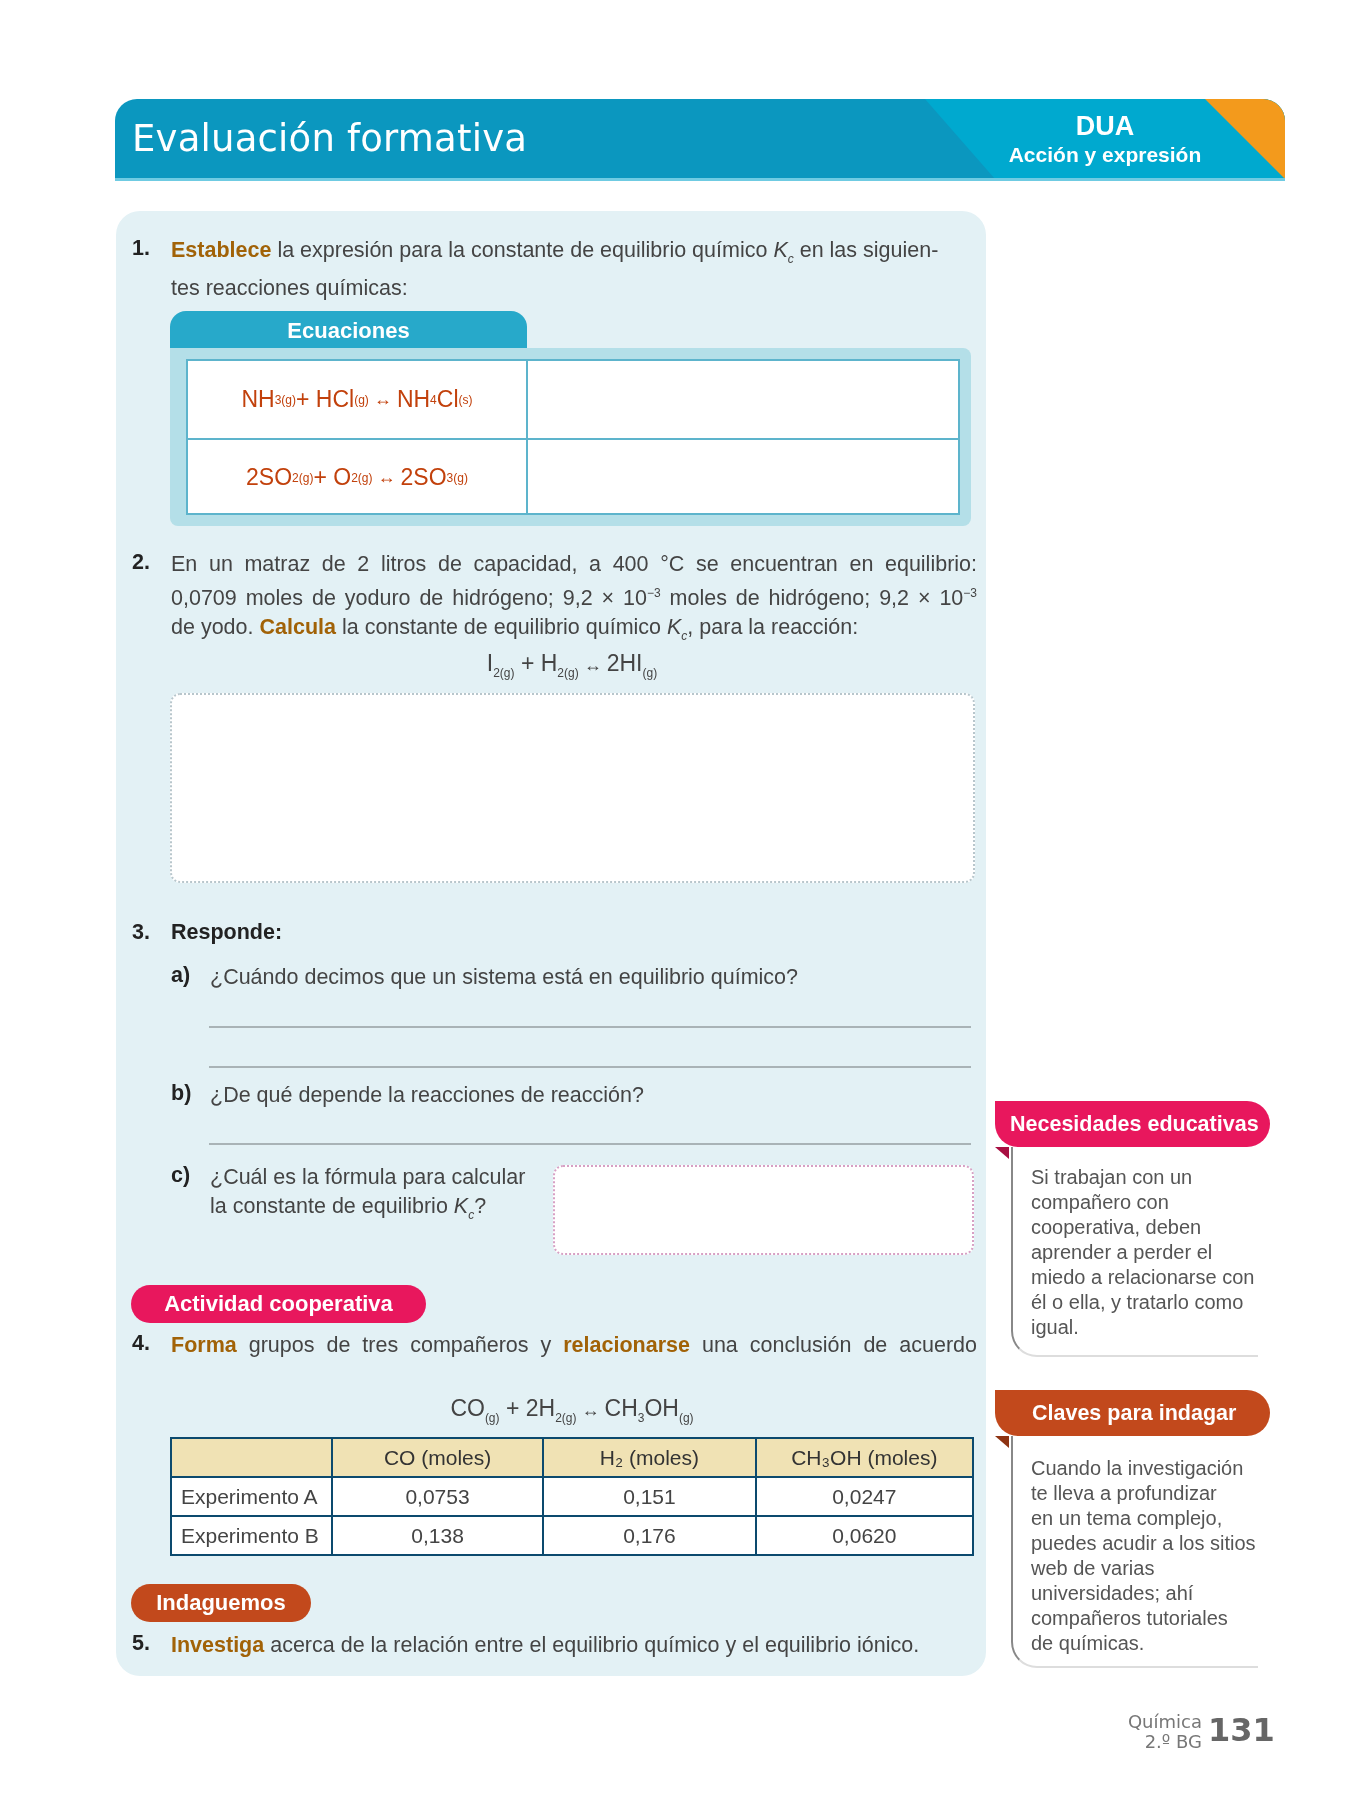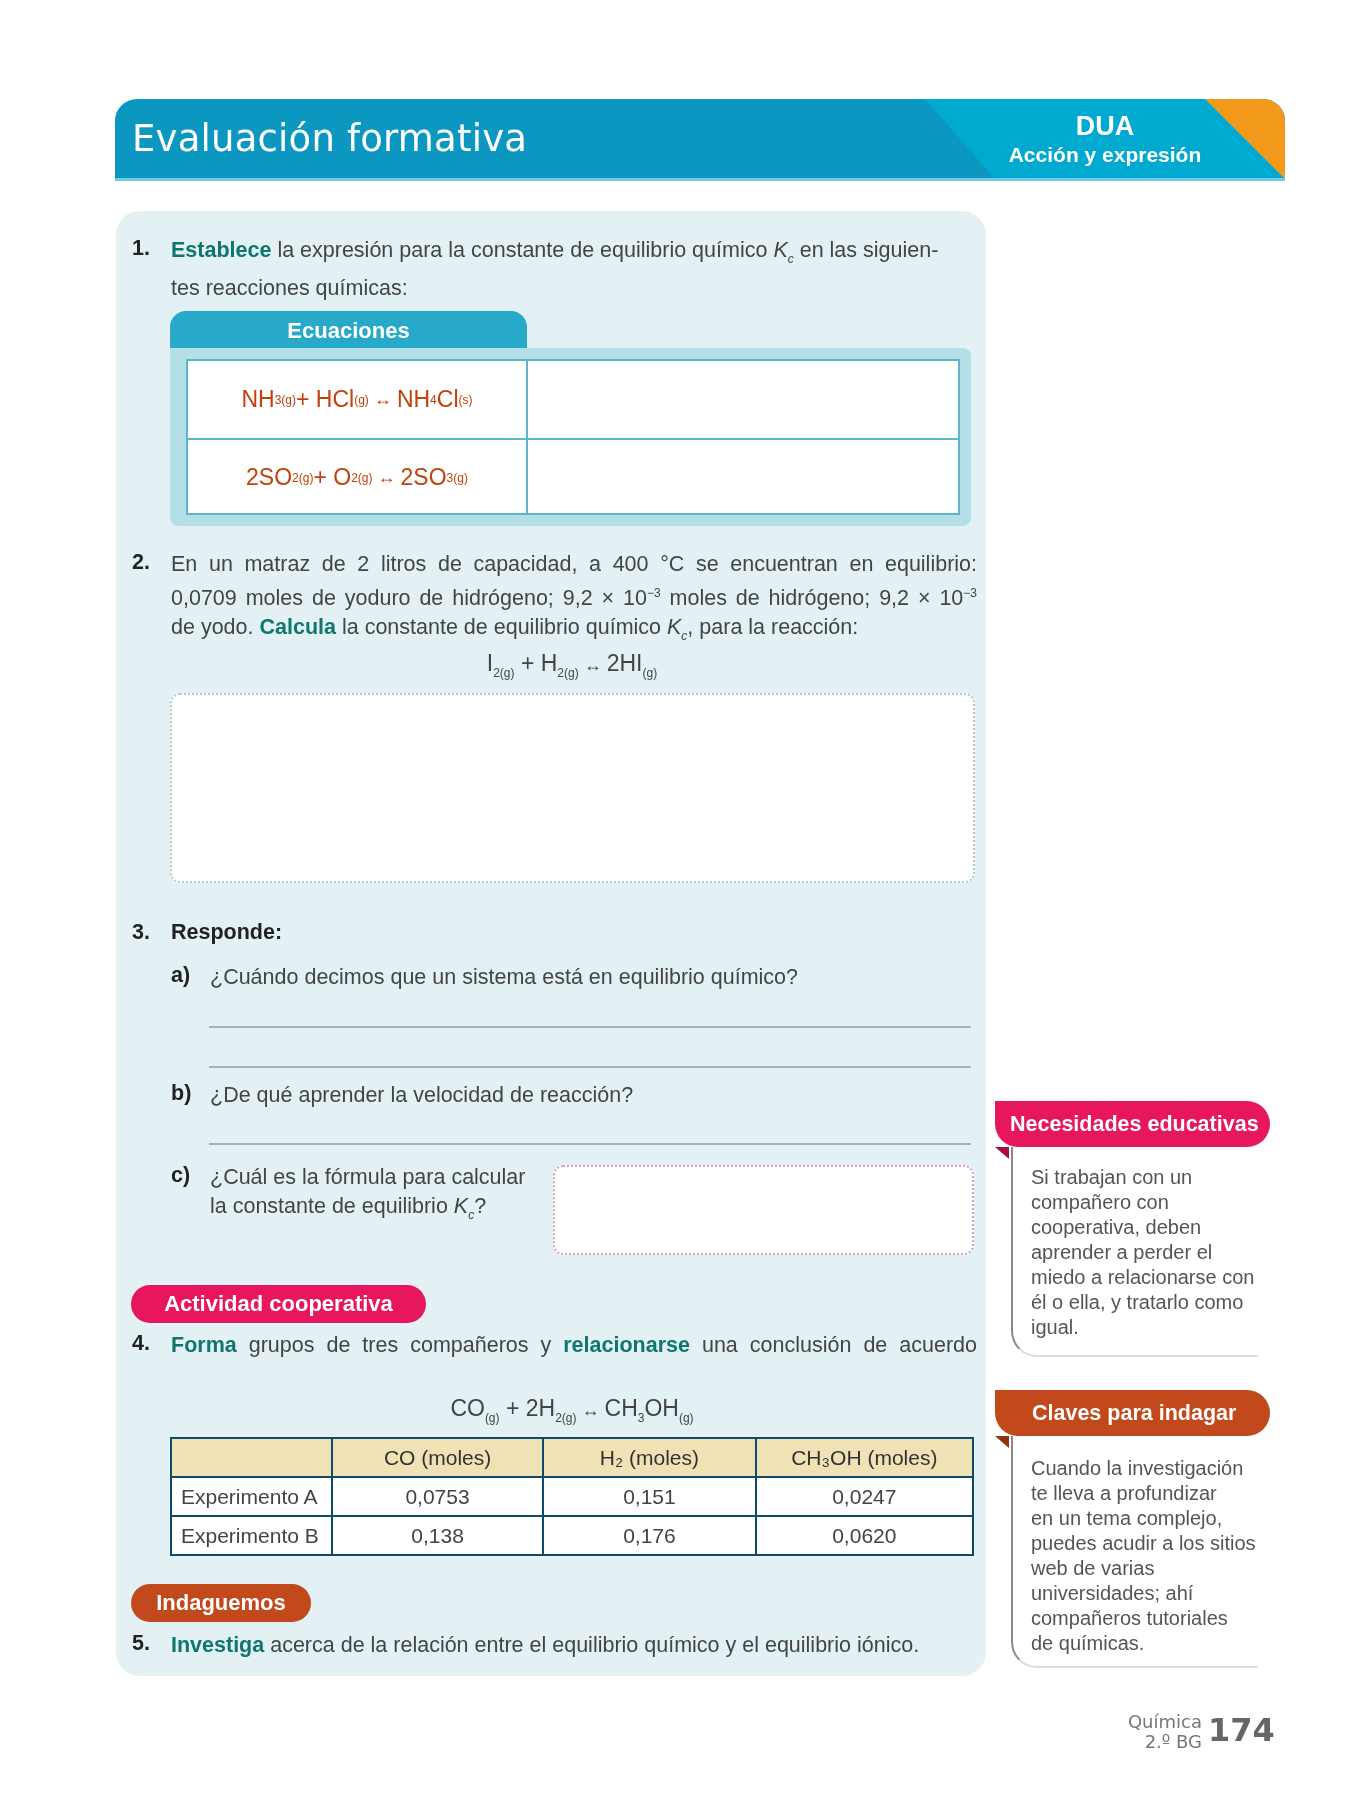--- a/index.html
+++ b/index.html
@@ -20,21 +20,21 @@
                color:#fff; font-weight:bold; font-size:27px; }
   .dua-sub { position:absolute; left:880px; width:220px; top:44px; text-align:center;
              color:#fff; font-weight:bold; font-size:21px; }
   .header-line { left:115px; top:178px; width:1170px; height:3px; background:#6fcbe2; }
 
   
   .panel { left:116px; top:211px; width:870px; height:1465px; background:#e3f1f5;
            border-radius:24px; }
   .q { position:absolute; font-size:21.5px; line-height:29px; color:#444; }
   .qnum { position:absolute; font-weight:bold; color:#222; font-size:21.5px; }
-  b.k { color:#0f766e; }
+  b.k { color:#a16207; }
   sub { font-size:12px; vertical-align:-6px; }
   sup { font-size:12px; vertical-align:8px; }
   i { font-style:italic; }
 
   
   .eq-tab { left:170px; top:311px; width:357px; height:40px; background:#27a9ca;
             border-radius:16px 16px 0 0; color:#fff; font-weight:bold; font-size:22px;
             text-align:center; line-height:40px; }
   .eq-frame { left:170px; top:348px; width:801px; height:178px; background:#b4dfe8;
               border-radius:0 8px 8px 8px; }
@@ -140,21 +140,21 @@
 
 <div class="qnum" style="left:132px;top:920px;">3.</div>
 <div class="qnum" style="left:171px;top:920px;">Responde:</div>
 
 <div class="qnum" style="left:171px;top:963px;">a)</div>
 <div class="q" style="left:210px;top:963px;">¿Cuándo decimos que un sistema está en equilibrio químico?</div>
 <div class="answer-line" style="left:209px;top:1026px;width:762px;"></div>
 <div class="answer-line" style="left:209px;top:1066px;width:762px;"></div>
 
 <div class="qnum" style="left:171px;top:1081px;">b)</div>
-<div class="q" style="left:210px;top:1081px;">¿De qué aprender la velocidad de reacción?</div>
+<div class="q" style="left:210px;top:1081px;">¿De qué depende la reacciones de reacción?</div>
 <div class="answer-line" style="left:209px;top:1143px;width:762px;"></div>
 
 <div class="qnum" style="left:171px;top:1163px;">c)</div>
 <div class="q" style="left:210px;top:1163px;">
   <span>¿Cuál es la fórmula para calcular</span><br>
   <span>la constante de equilibrio </span><i>K</i><sub><i>c</i></sub><span>?</span>
 </div>
 <div class="abs dotted-box pink" style="left:553px;top:1165px;width:421px;height:90px;"></div>
 
 <div class="pill" style="left:131px;top:1285px;width:295px;background:#e8175d;">Actividad cooperativa</div>
@@ -225,13 +225,13 @@
   <div>web de varias</div>
   <div>universidades; ahí</div>
   <div>compañeros tutoriales</div>
   <div>de químicas.</div>
 </div>
 
 <div class="footer-sub" style="left:1100px;top:1712px;width:102px;">
   <div>Química</div>
   <div>2.º BG</div>
 </div>
-<div class="footer-num" style="left:1208px;top:1711px;">174</div>
+<div class="footer-num" style="left:1208px;top:1711px;">131</div>
 
 </body></html>

